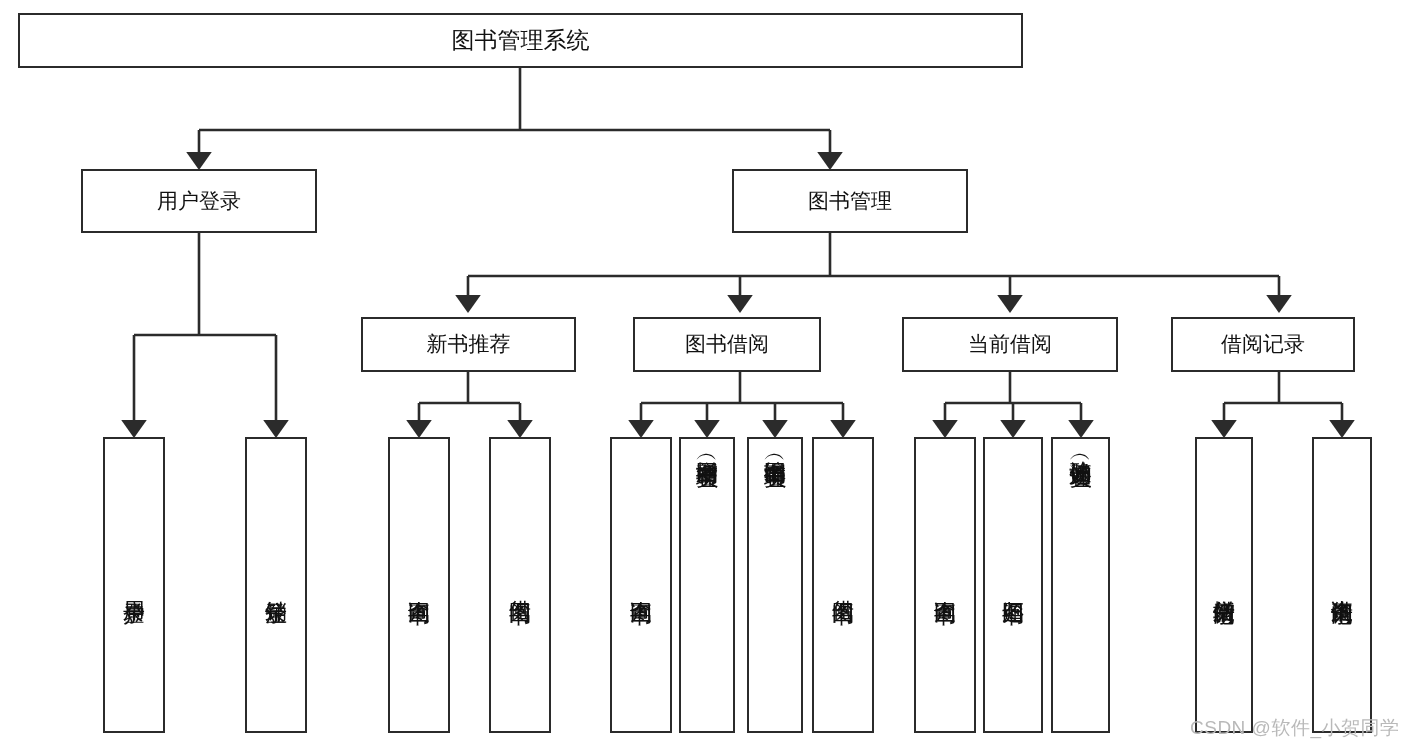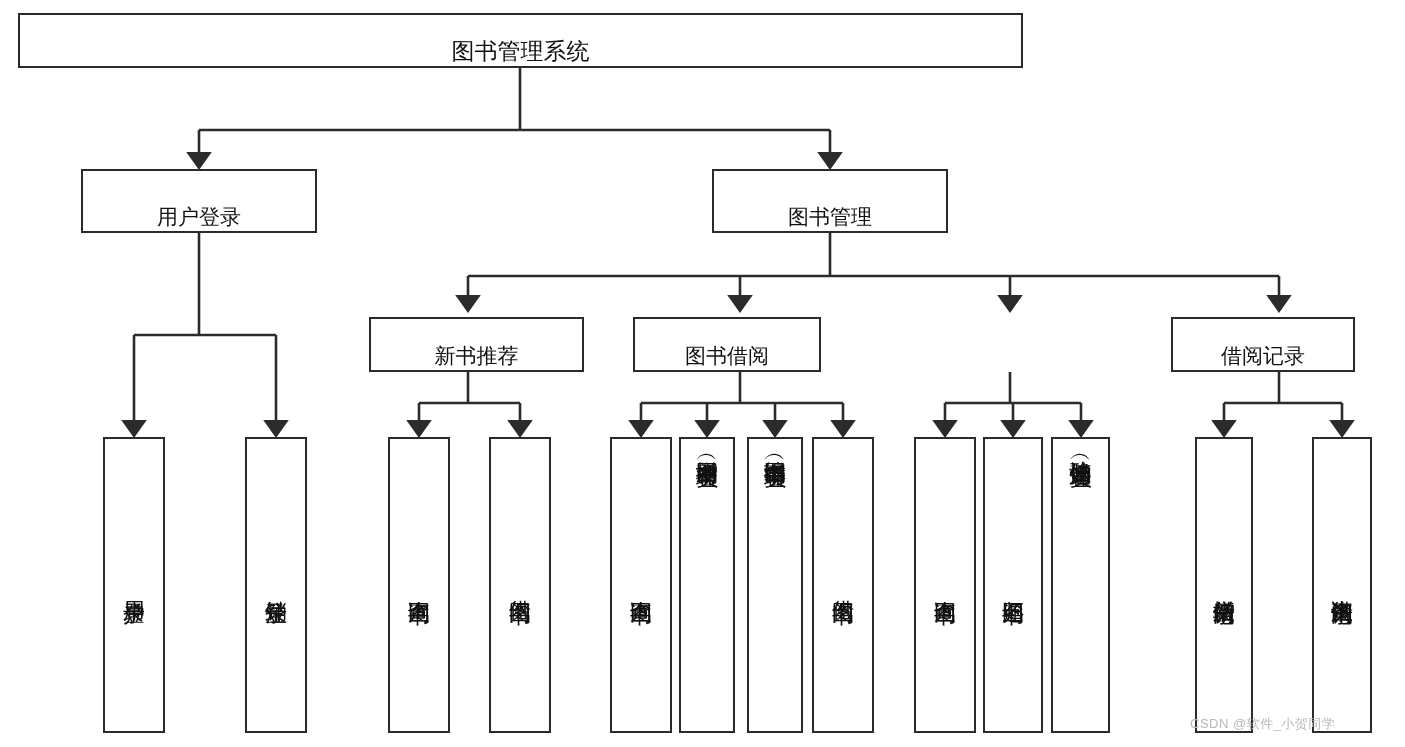--- a/index.html
+++ b/index.html
@@ -26,21 +26,21 @@
     width: 1405px;
     height: 747px;
     pointer-events: none;
   }
   .node {
     position: absolute;
     box-sizing: border-box;
     background: #ffffff;
     border: 2px solid #2b2b2b;
     display: flex;
-    align-items: flex-end;
+    align-items: center;
     justify-content: center;
     color: #111111;
     line-height: 1.28;
     text-align: center;
   }
   .node.horizontal .node-label {
     writing-mode: horizontal-tb;
     white-space: nowrap;
   }
   .node.vertical {
@@ -58,21 +58,21 @@
   .node.vertical.centered {
     align-items: center;
     padding-top: 0;
   }
   .node-root { font-size: 23px; }
   .node-l2 { font-size: 21px; }
   .node-l3 { font-size: 21px; }
   .node-leaf .node-label { font-size: 22px; }
   .watermark {
     position: absolute;
-    font-size: 13px;
+    font-size: 19px;
     color: #b9b9b9;
     letter-spacing: 0.5px;
     white-space: nowrap;
     user-select: none;
     text-align: center;
   }
 </style>
 </head>
 <body>
 
@@ -128,30 +128,33 @@
     </g>
   </svg>
 
   <div class="node horizontal node-root" style="left:18px; top:13px; width:1005px; height:55px;">
     <span class="node-label">图书管理系统</span>
   </div>
 
   <div class="node horizontal node-l2" style="left:81px; top:169px; width:236px; height:64px;">
     <span class="node-label">用户登录</span>
   </div>
-  <div class="node horizontal node-l2" style="left:712px; top:169px; width:236px; height:64px;">
+  <div class="node horizontal node-l2" style="left:732px; top:169px; width:236px; height:64px;">
     <span class="node-label">图书管理</span>
   </div>
 
-  <div class="node horizontal node-l3" style="left:361px; top:317px; width:215px; height:55px;margin-left:8px;">
+  <div class="node horizontal node-l3" style="left:361px; top:317px; width:215px; height:55px;">
     <span class="node-label">新书推荐</span>
   </div>
   <div class="node horizontal node-l3" style="left:633px; top:317px; width:188px; height:55px;">
     <span class="node-label">图书借阅</span>
   </div>
+  <div class="node horizontal node-l3" style="left:902px; top:317px; width:216px; height:55px;">
+    <span class="node-label">当前借阅</span>
+  </div>
   <div class="node horizontal node-l3" style="left:1171px; top:317px; width:184px; height:55px;">
     <span class="node-label">借阅记录</span>
   </div>
 
   <div class="node vertical centered node-leaf" style="left:103px; top:437px; width:62px; height:296px;">
     <span class="node-label">用户登录</span>
   </div>
   <div class="node vertical centered node-leaf" style="left:245px; top:437px; width:62px; height:296px;">
     <span class="node-label">注销登录</span>
   </div>

